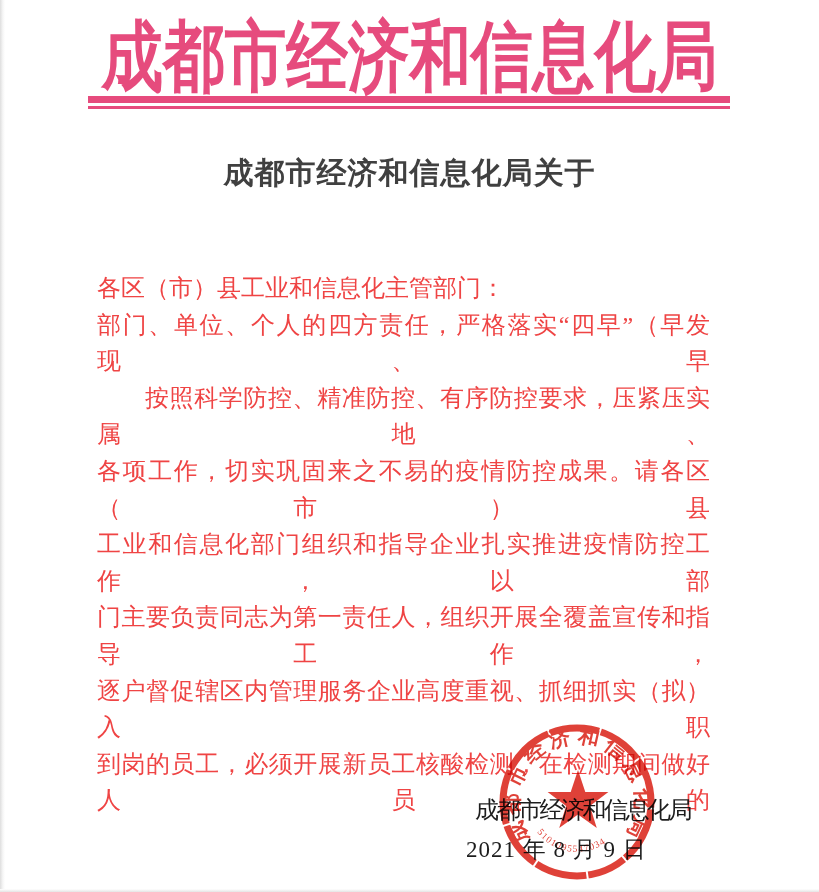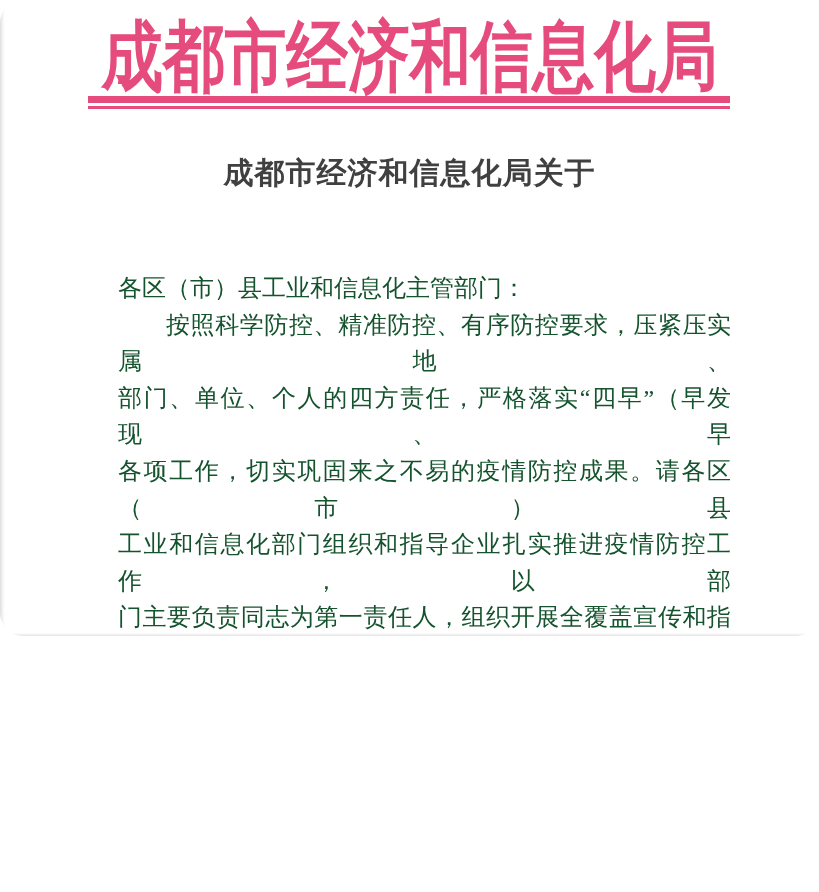--- a/index.html
+++ b/index.html
@@ -1,19 +1,18 @@
 <!DOCTYPE html>
 <html><head>
 <meta charset="utf-8">
 <style>
   html,body { margin:0; padding:0; background:#ffffff; }
   .page {
-    position:relative; width:819px; height:636px; background:#fff; overflow:hidden;
+    position:relative; width:819px; height:892px; background:#fff; overflow:hidden;
     font-family:"Liberation Serif","DejaVu Serif",serif;
-    border-radius:23px;
   }
   .edge-left {
     position:absolute; left:0; top:0; bottom:0; width:5px;
     background:linear-gradient(to right,#dedede,#f5f5f5 55%,#ffffff);
   }
   .edge-bottom {
     position:absolute; left:0; right:0; bottom:0; height:3px;
     background:linear-gradient(to top,#e4e4e4,#ffffff);
   }
   
@@ -28,22 +27,22 @@
   .rule .thin  { height:3px;  background:#e64b7d; }
   
   .title {
     position:absolute; top:155px; left:0; width:819px; margin:0;
     text-align:center; font-size:30px; line-height:36px; font-weight:bold; color:#404040;
     letter-spacing:1px;
   }
   .title span { display:block; }
   
   .docbody {
-    position:absolute; top:270px; left:118px; width:613px;
-    font-size:24px; color:#14532d;
+    position:absolute; top:270px; left:97px; width:613px;
+    font-size:24px; color:#ef4444;
   }
   .line { line-height:36.6px; min-height:36.6px; }
   .line.just { text-align:justify; text-align-last:justify; }
   .line.ind  { text-indent:48px; }
   
   .sig-org {
     position:absolute; left:475px; top:794px; white-space:nowrap;
     font-size:24px; letter-spacing:-2.5px; color:#1d1d1d;
   }
   .sig-date {
@@ -70,22 +69,22 @@
     <div class="gap"></div>
     <div class="thin"></div>
   </div>
 
   <h1 class="title">
     <span>成都市经济和信息化局关于</span>
   </h1>
 
   <main class="docbody" id="bodyLines">
       <div class="line">各区（市）县工业和信息化主管部门：</div>
+      <div class="line just">部门、单位、个人的四方责任，严格落实“四早”（早发现、早</div>
       <div class="line just ind">按照科学防控、精准防控、有序防控要求，压紧压实属地、</div>
-      <div class="line just">部门、单位、个人的四方责任，严格落实“四早”（早发现、早</div>
       <div class="line just">各项工作，切实巩固来之不易的疫情防控成果。请各区（市）县</div>
       <div class="line just">工业和信息化部门组织和指导企业扎实推进疫情防控工作，以部</div>
       <div class="line just">门主要负责同志为第一责任人，组织开展全覆盖宣传和指导工作，</div>
       <div class="line just">逐户督促辖区内管理服务企业高度重视、抓细抓实（拟）入职</div>
       <div class="line just">到岗的员工，必须开展新员工核酸检测，在检测期间做好人员的</div>
     </main>
 
   <div class="sig-org">成都市经济和信息化局</div>
   <div class="sig-date">2021 年 8 月 9 日</div>
 

